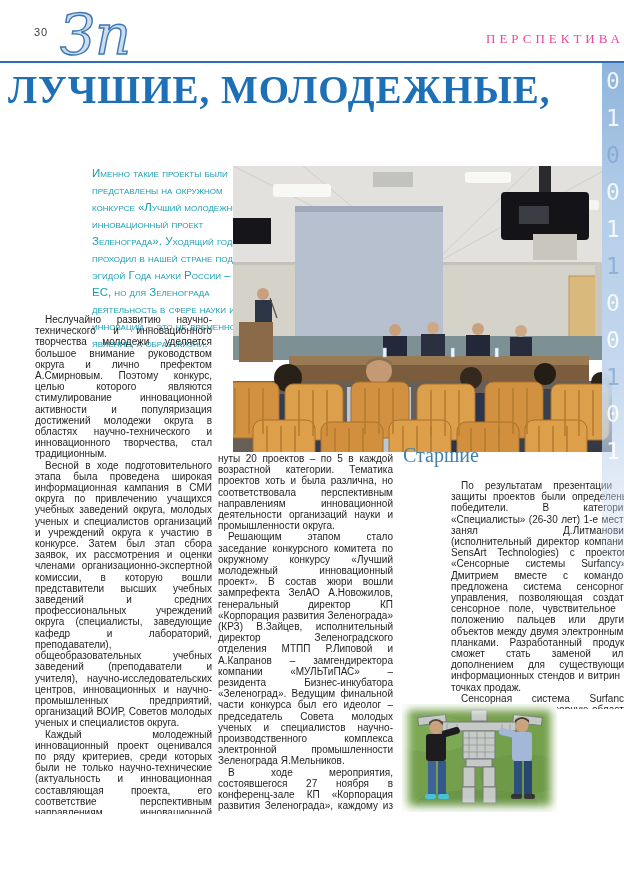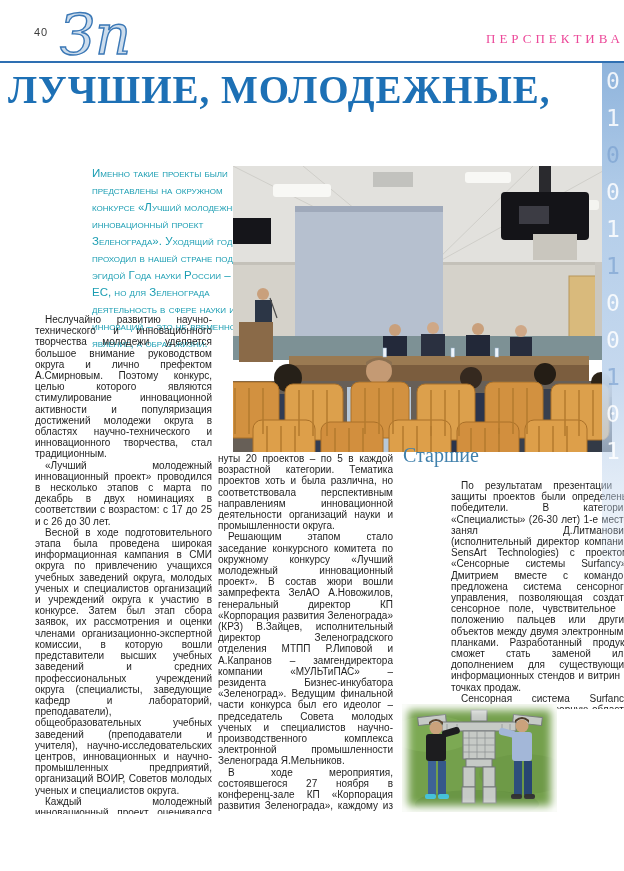--- a/index.html
+++ b/index.html
@@ -44,21 +44,21 @@
         background:linear-gradient(#8fb4dc 0%,#b3cde9 25%,#c5d8ee 55%,rgba(255,255,255,0) 96%);}
   .strip .digit{height:37px;line-height:37px;font-size:23px;
         font-family:"DejaVu Sans Mono",monospace;color:rgba(255,255,255,.85);}
   .strip .digit:nth-child(3n){color:rgba(115,155,205,.6);}
 </style>
 </head>
 <body>
 
 <div class="page">
 
-  <div class="page-number">40</div>
+  <div class="page-number">30</div>
   <svg class="logo" viewBox="0 0 78 76">
     <text x="4" y="54" font-family="'DejaVu Serif',serif" font-style="italic" font-size="56" fill="#ccdcec" stroke="#3b78b6" stroke-width="1.4">Зп</text>
   </svg>
   <div class="section-title">ПЕРСПЕКТИВА</div>
   <div class="header-rule"></div>
 
   <h1 class="headline" style="margin:0;">
     <span>ЛУЧШИЕ, МОЛОДЕЖНЫЕ,</span><br>
   </h1>
 
@@ -160,21 +160,20 @@
           <path d="M34,260 V296 M48,260 V296 M62,260 V296 M102,262 V298 M116,262 V298 M130,262 V298
                    M170,260 V296 M184,260 V296 M198,260 V296 M238,262 V298 M252,262 V298 M266,262 V298
                    M306,260 V296 M320,260 V296 M334,260 V296"></path>
         </g>
       </g>
     </svg>
   </figure>
 
   <div class="col col1">
     <p>Неслучайно развитию научно-технического и инновационного творчества молодежи уделяется большое внимание руководством округа и лично префектом А.Смирновым. Поэтому конкурс, целью которого являются стимулирование инновационной активности и популяризация достижений молодежи округа в областях научно-технического и инновационного творчества, стал традиционным.</p>
-    <p>«Лучший молодежный инновационный проект» проводился в несколько этапов с марта по декабрь в двух номинациях в соответствии с возрастом: с 17 до 25 и с 26 до 30 лет.</p>
     <p>Весной в ходе подготовительного этапа была проведена широкая информационная кампания в СМИ округа по привлечению учащихся учебных заведений округа, молодых ученых и специалистов организаций и учреждений округа к участию в конкурсе. Затем был этап сбора заявок, их рассмотрения и оценки членами организационно-экспертной комиссии, в которую вошли представители высших учебных заведений и средних профессиональных учреждений округа (специалисты, заведующие кафедр и лабораторий, преподаватели), общеобразовательных учебных заведений (преподаватели и учителя), научно-исследовательских центров, инновационных и научно-промышленных предприятий, организаций ВОИР, Советов молодых ученых и специалистов округа.</p>
     <p>Каждый молодежный инновационный проект оценивался по ряду критериев, среди которых были не только научно-технические (актуальность и инновационная составляющая проекта, его соответствие перспективным направлениям инновационной деятельности организаций науки и промышленности округа, знание аналогов, уровень научной проработки проекта), но и экономические критерии (бизнес-идея проекта, маркетинговая стратегия, финансовые параметры проекта). Важными критериями также были наличие авторского коллектива и социальная значимость проекта, в т.ч. для экономики округа и его организаций.</p>
 
   </div>
 
   <div class="col col2">
     <p class="noindent">нуты 20 проектов – по 5 в каждой возрастной категории. Тематика проектов хоть и была различна, но соответствовала перспективным направлениям инновационной деятельности организаций науки и промышленности округа.</p>
     <p>Решающим этапом стало заседание конкурсного комитета по окружному конкурсу «Лучший молодежный инновационный проект». В состав жюри вошли зампрефекта ЗелАО А.Новожилов, генеральный директор КП «Корпорация развития Зеленограда» (КРЗ) В.Зайцев, исполнительный директор Зеленоградского отделения МТПП Р.Липовой и А.Капранов – замгендиректора компании «МУЛЬТиПАС» – резидента Бизнес-инкубатора «Зеленоград». Ведущим финальной части конкурса был его идеолог – председатель Совета молодых ученых и специалистов научно-производственного комплекса электронной промышленности Зеленограда Я.Мельников.</p>
     <p>В ходе мероприятия, состоявшегося 27 ноября в конференц-зале КП «Корпорация развития Зеленограда», каждому из участников предстояло не просто представить вниманию авторитетного жюри презентацию проекта, но и защитить его, отвечая на вопросы членов конкурсного комитета и присутствующих. Основной приоритет на данном этапе отдавался качеству презентации каждым участником своего проекта, их умению эффективно показать и обосновать актуальность проекта, его необходимость для развития экономики округа.</p>
   </div>

